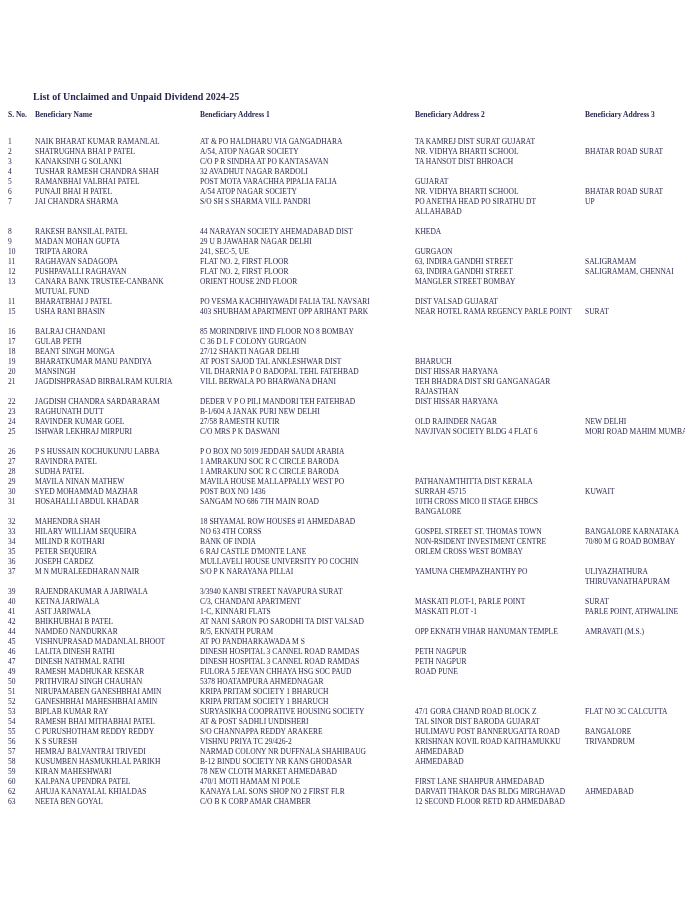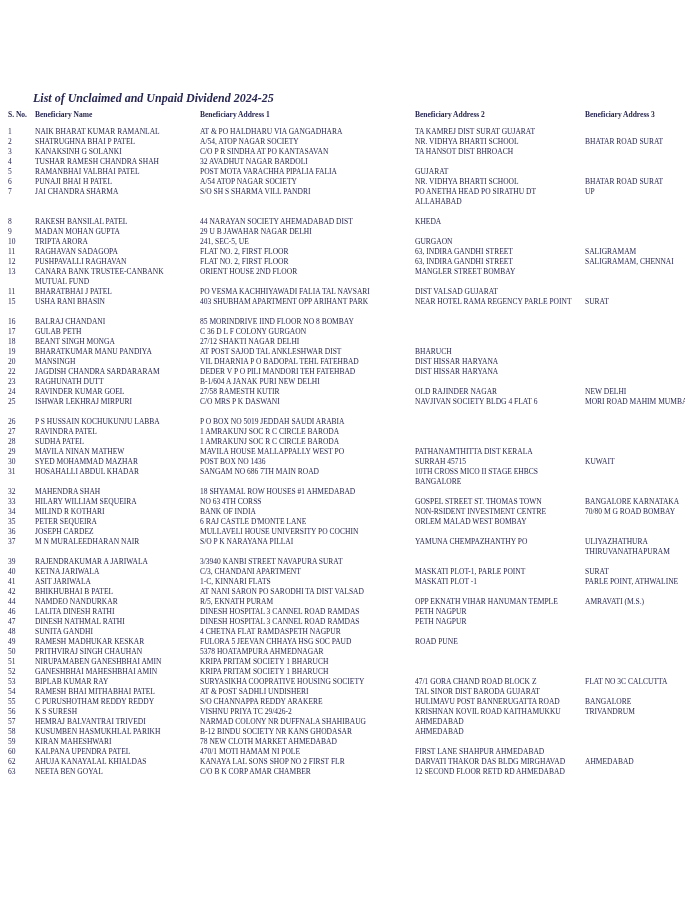--- a/index.html
+++ b/index.html
@@ -7,32 +7,32 @@
     width: 685px; height: 913px;
     background: #ffffff;
     overflow: hidden;
     position: relative;
     font-family: "Liberation Serif", "DejaVu Serif", serif;
     color: #262650;
   }
   .page { position: absolute; inset: 0; background: #ffffff; }
   .doc-title {
     position: absolute; left: 33px; top: 91px;
-    font-size: 12px; font-weight: bold; white-space: pre; font-style: italic;
+    font-size: 10px; font-weight: bold; white-space: pre;
   }
   .table { position: absolute; left: 0; top: 110px; width: 685px; }
   .row {
     display: grid;
     grid-template-columns: 27px 165px 215px 170px 1fr;
     padding-left: 8px;
     font-size: 7.5px; line-height: 10px;
     align-items: start;
   }
   .row .cell { white-space: pre; overflow: visible; }
-  .row.header-row { font-weight: bold; margin-bottom: 7px; }
+  .row.header-row { font-weight: bold; margin-bottom: 17px; }
   .row.gap-before { margin-top: 10px; }
 </style>
 </head>
 <body>
 
 <div class="page">
   <div class="doc-title">List of Unclaimed and Unpaid Dividend 2024-25</div>
 
   <div class="table">
     <div class="row header-row">
@@ -179,20 +179,28 @@
           <div class="cell"></div>
         </div>
         <div class="row">
           <div class="cell">20</div>
           <div class="cell">MANSINGH</div>
           <div class="cell">VIL DHARNIA P O BADOPAL TEHL FATEHBAD</div>
           <div class="cell">DIST HISSAR HARYANA</div>
           <div class="cell"></div>
         </div>
         <div class="row">
+          <div class="cell">21</div>
+          <div class="cell">JAGDISHPRASAD BIRBALRAM KULRIA</div>
+          <div class="cell">VILL BERWALA PO BHARWANA DHANI</div>
+          <div class="cell">TEH BHADRA DIST SRI GANGANAGAR
+RAJASTHAN</div>
+          <div class="cell"></div>
+        </div>
+        <div class="row">
           <div class="cell">22</div>
           <div class="cell">JAGDISH CHANDRA SARDARARAM</div>
           <div class="cell">DEDER V P O PILI MANDORI TEH FATEHBAD</div>
           <div class="cell">DIST HISSAR HARYANA</div>
           <div class="cell"></div>
         </div>
         <div class="row">
           <div class="cell">23</div>
           <div class="cell">RAGHUNATH DUTT</div>
           <div class="cell">B-1/604 A JANAK PURI NEW DELHI</div>
@@ -274,21 +282,21 @@
           <div class="cell">34</div>
           <div class="cell">MILIND R KOTHARI</div>
           <div class="cell">BANK OF INDIA</div>
           <div class="cell">NON-RSIDENT INVESTMENT CENTRE</div>
           <div class="cell">70/80 M G ROAD BOMBAY</div>
         </div>
         <div class="row">
           <div class="cell">35</div>
           <div class="cell">PETER SEQUEIRA</div>
           <div class="cell">6 RAJ CASTLE D'MONTE LANE</div>
-          <div class="cell">ORLEM MALAD WEST BOMBAY</div>
+          <div class="cell">ORLEM CROSS WEST BOMBAY</div>
           <div class="cell"></div>
         </div>
         <div class="row">
           <div class="cell">36</div>
           <div class="cell">JOSEPH CARDEZ</div>
           <div class="cell">MULLAVELI HOUSE UNIVERSITY PO COCHIN</div>
           <div class="cell"></div>
           <div class="cell"></div>
         </div>
         <div class="row">
@@ -328,38 +336,38 @@
           <div class="cell"></div>
         </div>
         <div class="row">
           <div class="cell">44</div>
           <div class="cell">NAMDEO NANDURKAR</div>
           <div class="cell">R/5, EKNATH PURAM</div>
           <div class="cell">OPP EKNATH VIHAR HANUMAN TEMPLE</div>
           <div class="cell">AMRAVATI (M.S.)</div>
         </div>
         <div class="row">
+          <div class="cell">45</div>
+          <div class="cell">VISHNUPRASAD MADANLAL BHOOT</div>
+          <div class="cell">AT PO PANDHARKAWADA M S</div>
+          <div class="cell"></div>
+          <div class="cell"></div>
+        </div>
+        <div class="row">
           <div class="cell">46</div>
           <div class="cell">LALITA DINESH RATHI</div>
           <div class="cell">DINESH HOSPITAL 3 CANNEL ROAD RAMDAS</div>
           <div class="cell">PETH NAGPUR</div>
           <div class="cell"></div>
         </div>
         <div class="row">
           <div class="cell">47</div>
           <div class="cell">DINESH NATHMAL RATHI</div>
           <div class="cell">DINESH HOSPITAL 3 CANNEL ROAD RAMDAS</div>
           <div class="cell">PETH NAGPUR</div>
-          <div class="cell"></div>
-        </div>
-        <div class="row">
-          <div class="cell">48</div>
-          <div class="cell">SUNITA GANDHI</div>
-          <div class="cell">4 CHETNA FLAT RAMDASPETH NAGPUR</div>
-          <div class="cell"></div>
           <div class="cell"></div>
         </div>
         <div class="row">
           <div class="cell">49</div>
           <div class="cell">RAMESH MADHUKAR KESKAR</div>
           <div class="cell">FULORA 5 JEEVAN CHHAYA HSG SOC PAUD</div>
           <div class="cell">ROAD PUNE</div>
           <div class="cell"></div>
         </div>
         <div class="row">

